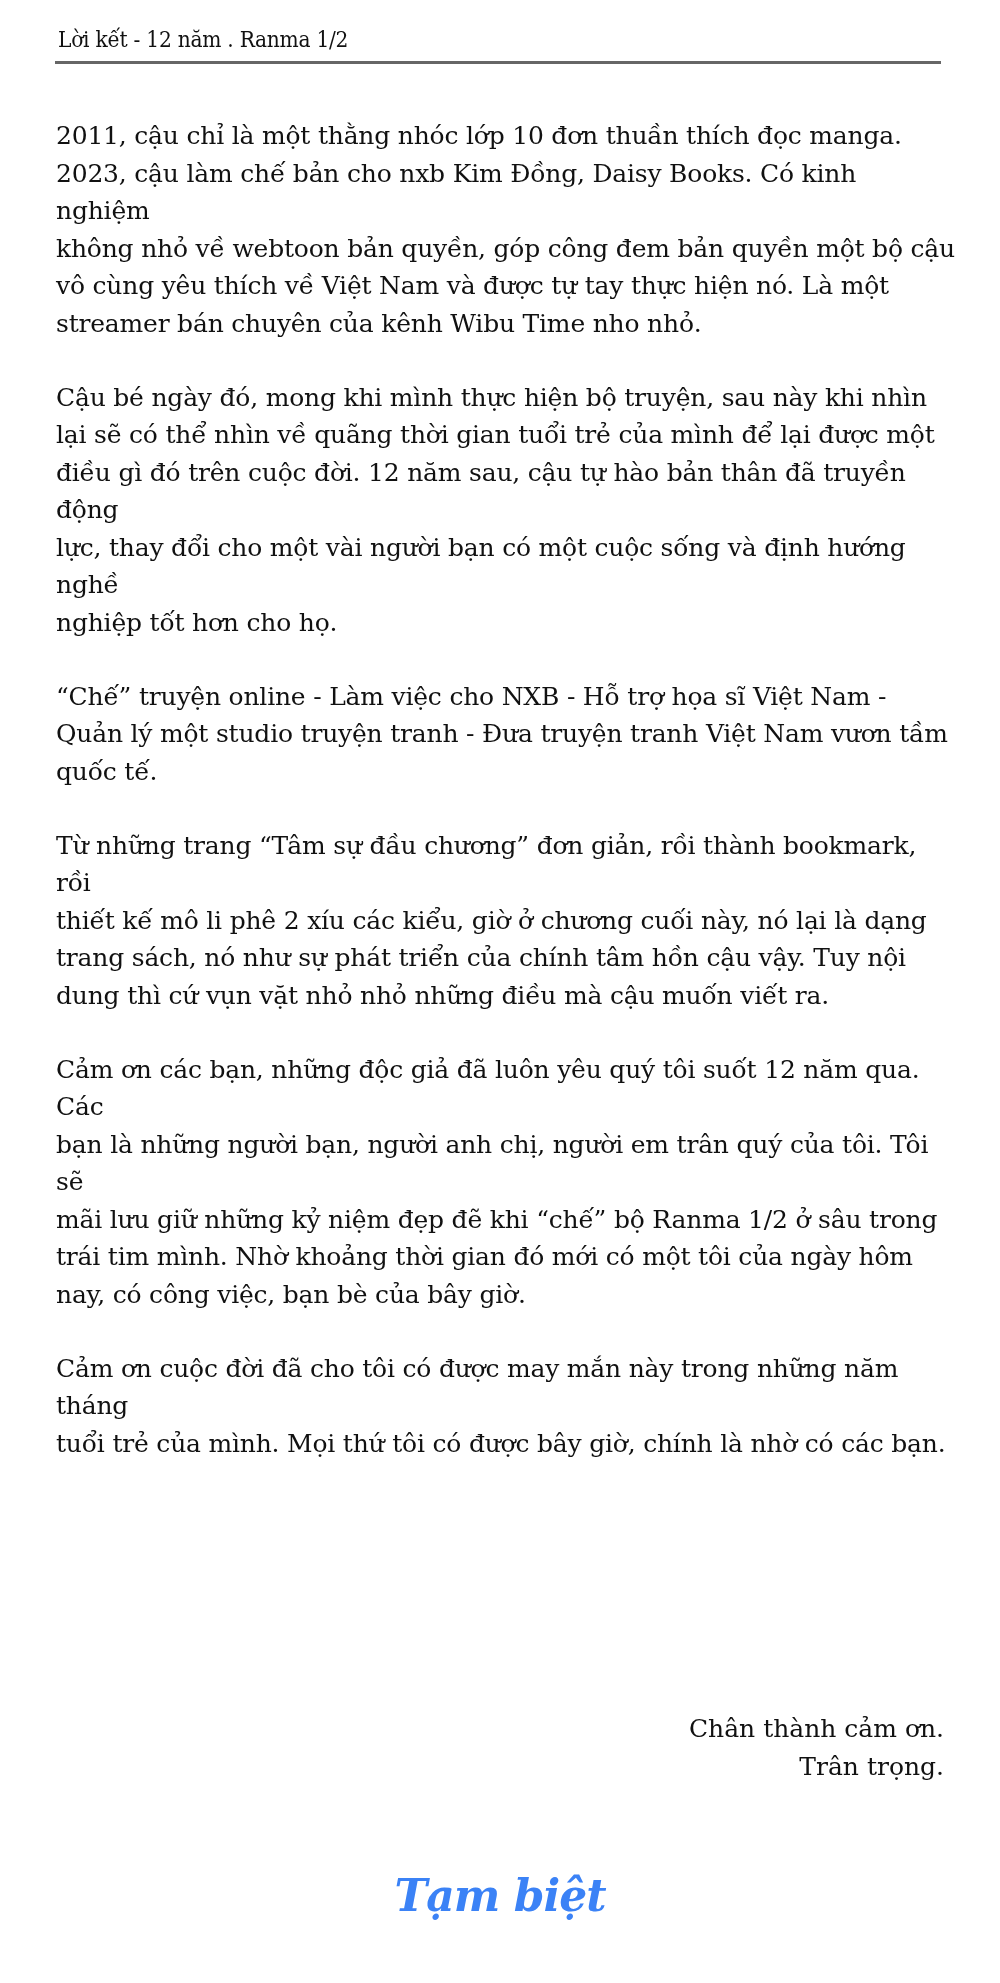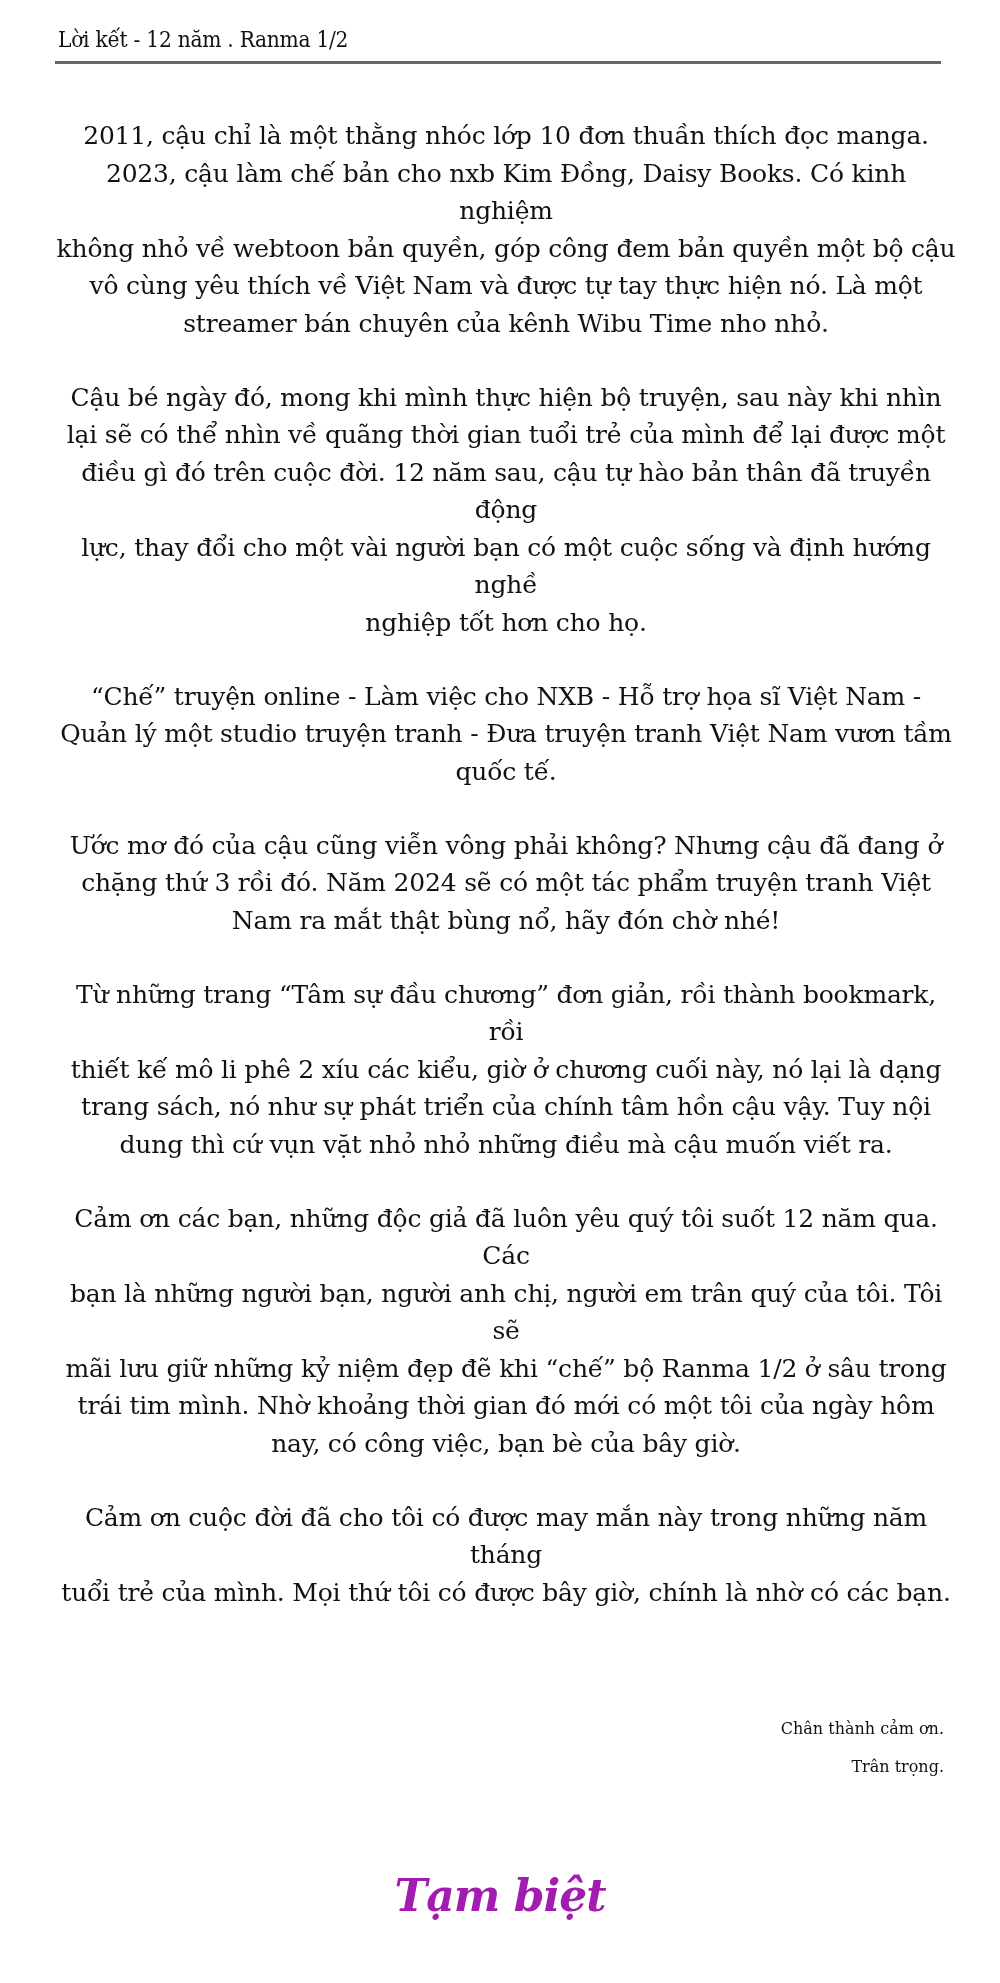--- a/index.html
+++ b/index.html
@@ -18,34 +18,33 @@
       background: #666666;
     }
     .body-text {
       position: absolute; left: 56px; top: 117px; width: 900px;
     }
     .para {
       margin: 0 0 36.5px 0;
       font-size: 25px; line-height: 37.5px;
       letter-spacing: -0.2px;
       white-space: pre-line;
-      text-align: center;
     }
     .signature {
       position: absolute; right: 56px; top: 1710px;
-      text-align: right; font-size: 16px; line-height: 37.5px;
+      text-align: right; font-size: 25px; line-height: 37.5px;
     }
     .signature div { white-space: nowrap; }
     .farewell {
       position: absolute; left: 0; width: 1000px; top: 1870px;
       text-align: center;
       font-family: "DejaVu Serif", serif;
       font-weight: bold; font-style: italic;
       font-size: 44px; letter-spacing: -1px;
-      color: #a21caf;
+      color: #3b82f6;
     }
   </style>
 </head>
 <body>
 
 <div>
   <div class="header-title">Lời kết - 12 năm . Ranma 1/2</div>
   <div class="header-rule"></div>
 
   <div class="body-text">
@@ -55,23 +54,20 @@
 vô cùng yêu thích về Việt Nam và được tự tay thực hiện nó. Là một
 streamer bán chuyên của kênh Wibu Time nho nhỏ.</p>
     <p class="para">Cậu bé ngày đó, mong khi mình thực hiện bộ truyện, sau này khi nhìn
 lại sẽ có thể nhìn về quãng thời gian tuổi trẻ của mình để lại được một
 điều gì đó trên cuộc đời. 12 năm sau, cậu tự hào bản thân đã truyền động
 lực, thay đổi cho một vài người bạn có một cuộc sống và định hướng nghề
 nghiệp tốt hơn cho họ.</p>
     <p class="para">“Chế” truyện online - Làm việc cho NXB - Hỗ trợ họa sĩ Việt Nam -
 Quản lý một studio truyện tranh - Đưa truyện tranh Việt Nam vươn tầm
 quốc tế.</p>
-    <p class="para">Ước mơ đó của cậu cũng viễn vông phải không? Nhưng cậu đã đang ở
-chặng thứ 3 rồi đó. Năm 2024 sẽ có một tác phẩm truyện tranh Việt
-Nam ra mắt thật bùng nổ, hãy đón chờ nhé!</p>
     <p class="para">Từ những trang “Tâm sự đầu chương” đơn giản, rồi thành bookmark, rồi
 thiết kế mô li phê 2 xíu các kiểu, giờ ở chương cuối này, nó lại là dạng
 trang sách, nó như sự phát triển của chính tâm hồn cậu vậy. Tuy nội
 dung thì cứ vụn vặt nhỏ nhỏ những điều mà cậu muốn viết ra.</p>
     <p class="para">Cảm ơn các bạn, những độc giả đã luôn yêu quý tôi suốt 12 năm qua. Các
 bạn là những người bạn, người anh chị, người em trân quý của tôi. Tôi sẽ
 mãi lưu giữ những kỷ niệm đẹp đẽ khi “chế” bộ Ranma 1/2 ở sâu trong
 trái tim mình. Nhờ khoảng thời gian đó mới có một tôi của ngày hôm
 nay, có công việc, bạn bè của bây giờ.</p>
     <p class="para">Cảm ơn cuộc đời đã cho tôi có được may mắn này trong những năm tháng

